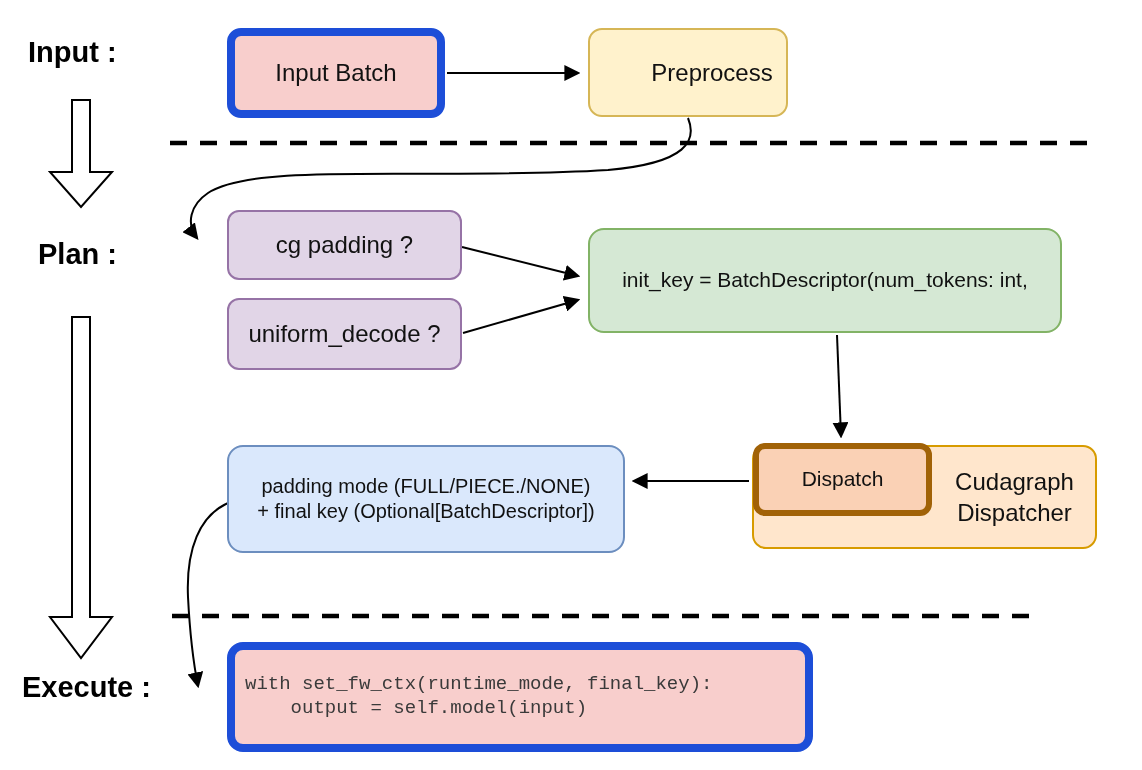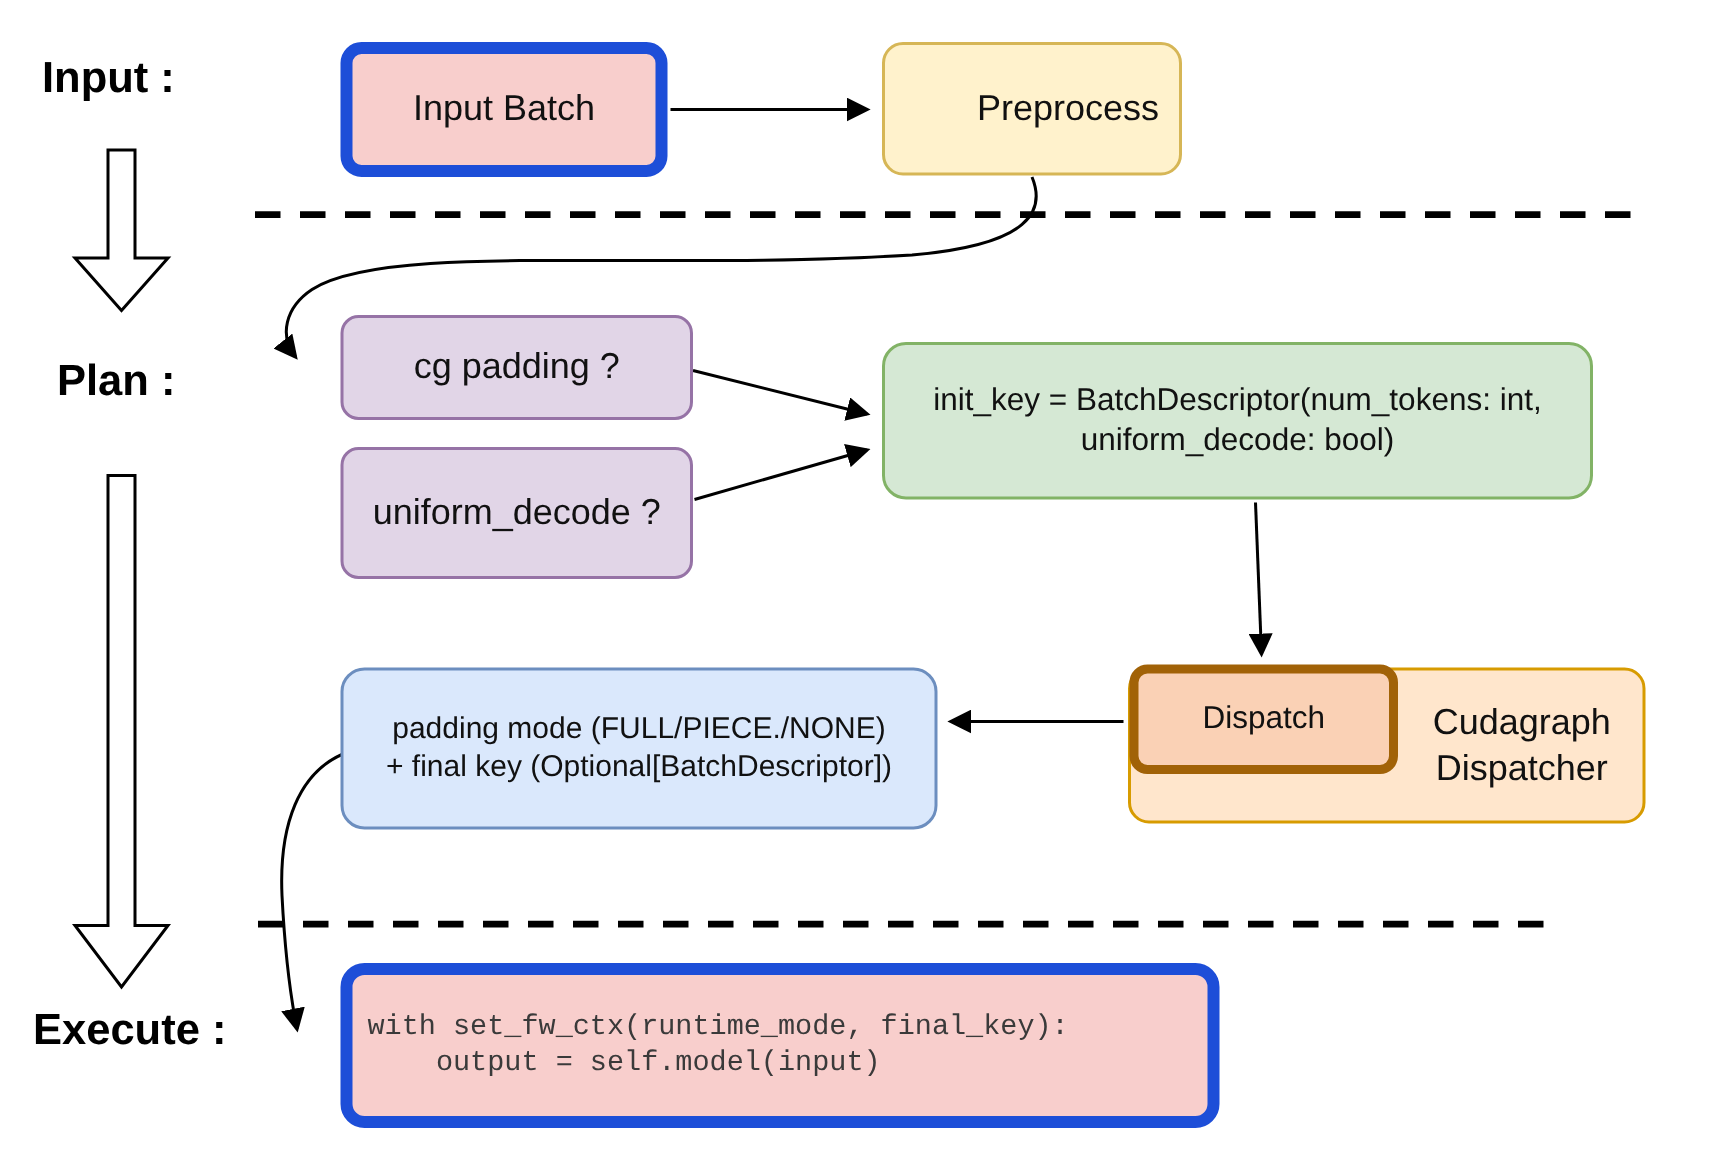--- a/index.html
+++ b/index.html
@@ -40,21 +40,21 @@
   .box-yellow { background: #FFF2CC; border: 2px solid #D6B656; }
   .box-purple { background: #E1D5E7; border: 2px solid #9673A6; }
   .box-green  { background: #D5E8D4; border: 2px solid #82B366; }
   .box-blue   { background: #DAE8FC; border: 2px solid #6C8EBF; }
   .box-orange-outer { background: #FFE6CC; border: 2px solid #D79B00; }
   .box-orange-inner { background: #FAD1B5; border: 6px solid #a16207; }
 
   #node-input-batch    { left: 227px; top: 28px;  width: 218px; height: 90px;  border-radius: 14px; font-size: 24px; }
   #node-preprocess     { left: 588px; top: 28px;  width: 200px; height: 89px;  border-radius: 14px; font-size: 24px; padding-left: 48px; }
   #node-cg-padding     { left: 227px; top: 210px; width: 235px; height: 70px;  border-radius: 12px; font-size: 24px; }
-  #node-uniform-decode { left: 227px; top: 298px; width: 235px; height: 88px;  border-radius: 12px; font-size: 24px; }
+  #node-uniform-decode { left: 227px; top: 298px; width: 235px; height: 72px;  border-radius: 12px; font-size: 24px; }
   #node-init-key       { left: 588px; top: 228px; width: 474px; height: 105px; border-radius: 16px; font-size: 21px; }
   #node-runtime-mode   { left: 227px; top: 445px; width: 398px; height: 108px; border-radius: 16px; font-size: 20px; }
   #node-cudagraph      { left: 752px; top: 445px; width: 345px; height: 104px; border-radius: 14px; }
   #node-dispatch       { left: 753px; top: 443px; width: 179px; height: 73px;  border-radius: 12px; font-size: 21px; }
   #cudagraph-text      { left: 932px; top: 445px; width: 165px; height: 104px; position: absolute;
                          display: flex; flex-direction: column; align-items: center; justify-content: center;
                          font-size: 24px; line-height: 1.3; color: #111111; text-align: center; }
   #node-execute-code   { left: 227px; top: 642px; width: 586px; height: 110px; border-radius: 16px;
                          align-items: flex-start; padding-left: 10px;
                          font-family: "Liberation Mono", monospace; font-size: 19px; color: #3a3a3a;
@@ -107,21 +107,20 @@
   <div class="node box-purple" id="node-cg-padding">
     <div>cg padding ?</div>
   </div>
 
   <div class="node box-purple" id="node-uniform-decode">
     <div>uniform_decode ?</div>
   </div>
 
   <div class="node box-green" id="node-init-key">
     <div>init_key = BatchDescriptor(num_tokens: int,</div>
-    <div>uniform_decode: bool)</div>
   </div>
 
   <div class="node box-orange-outer" id="node-cudagraph"></div>
   <div class="node box-orange-inner" id="node-dispatch">
     <div>Dispatch</div>
   </div>
   <div id="cudagraph-text">
     <div>Cudagraph</div>
     <div>Dispatcher</div>
   </div>

